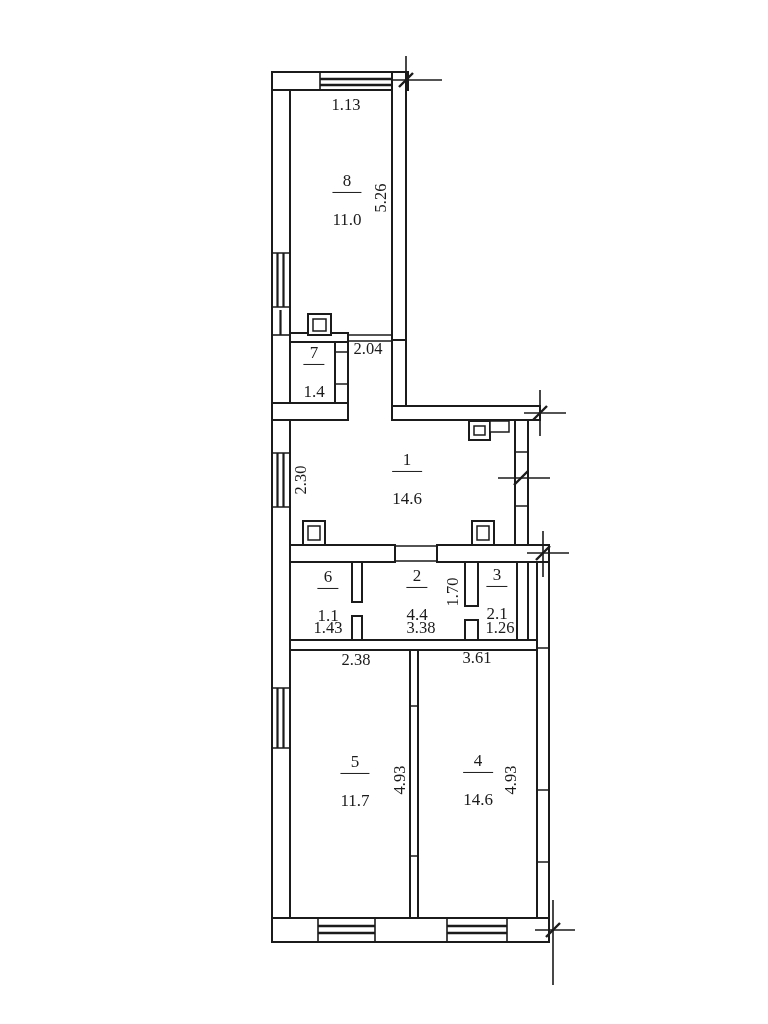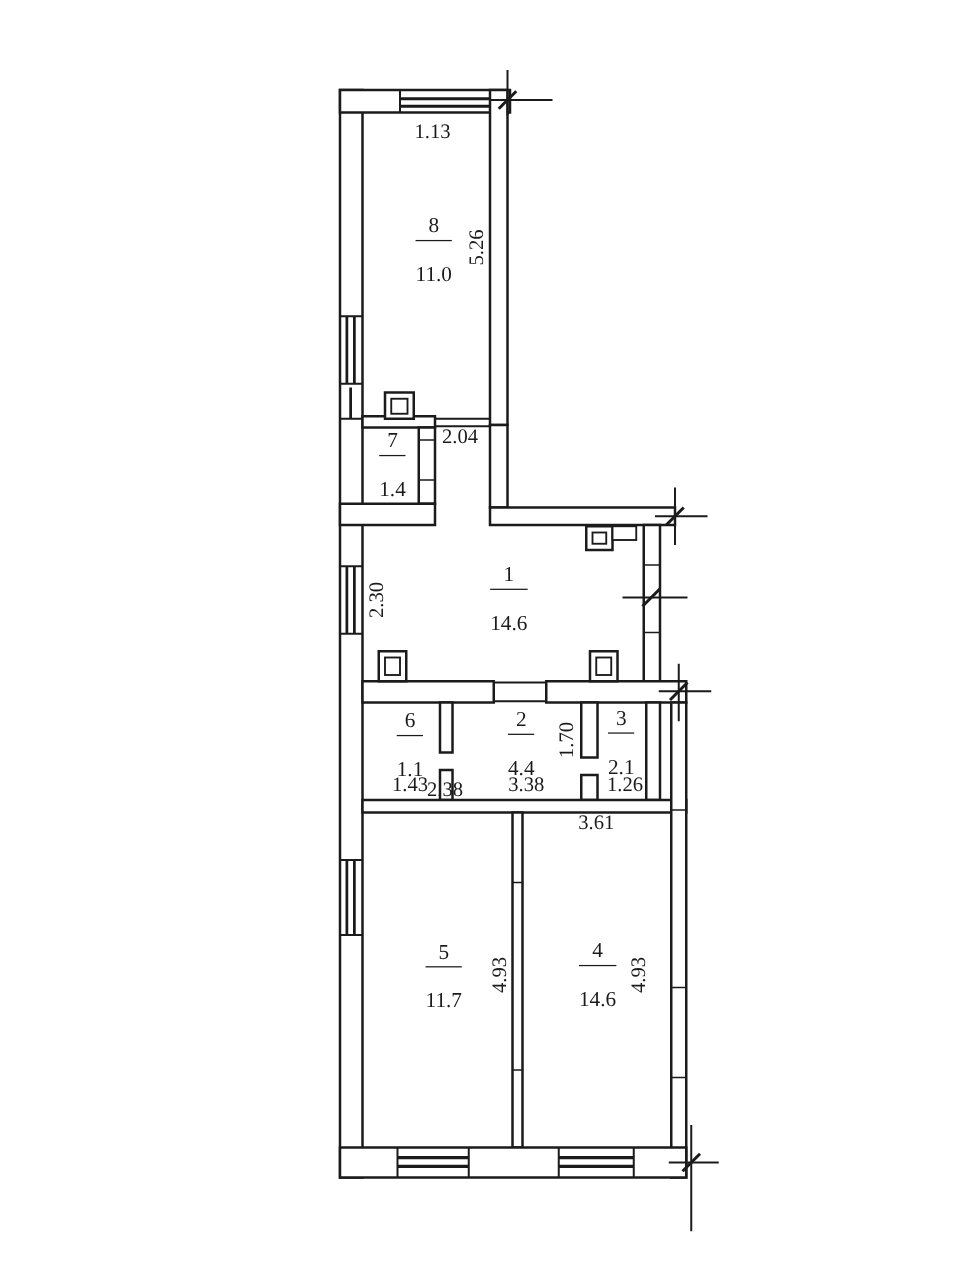--- a/index.html
+++ b/index.html
@@ -184,18 +184,18 @@
   </div>
 
   <div class="dim" style="left:346px;top:105px">1.13</div>
   <div class="dim v" style="left:381px;top:198px">5.26</div>
   <div class="dim" style="left:368px;top:349px">2.04</div>
   <div class="dim v" style="left:301px;top:480px">2.30</div>
   <div class="dim" style="left:328px;top:628px">1.43</div>
   <div class="dim" style="left:421px;top:628px">3.38</div>
   <div class="dim v" style="left:453px;top:592px">1.70</div>
   <div class="dim" style="left:500px;top:628px">1.26</div>
-  <div class="dim" style="left:356px;top:632px">2.38</div>
+  <div class="dim" style="left:356px;top:660px">2.38</div>
   <div class="dim" style="left:477px;top:658px">3.61</div>
   <div class="dim v" style="left:400px;top:780px">4.93</div>
   <div class="dim v" style="left:511px;top:780px">4.93</div>
 
 </div>
 
 </body></html>

